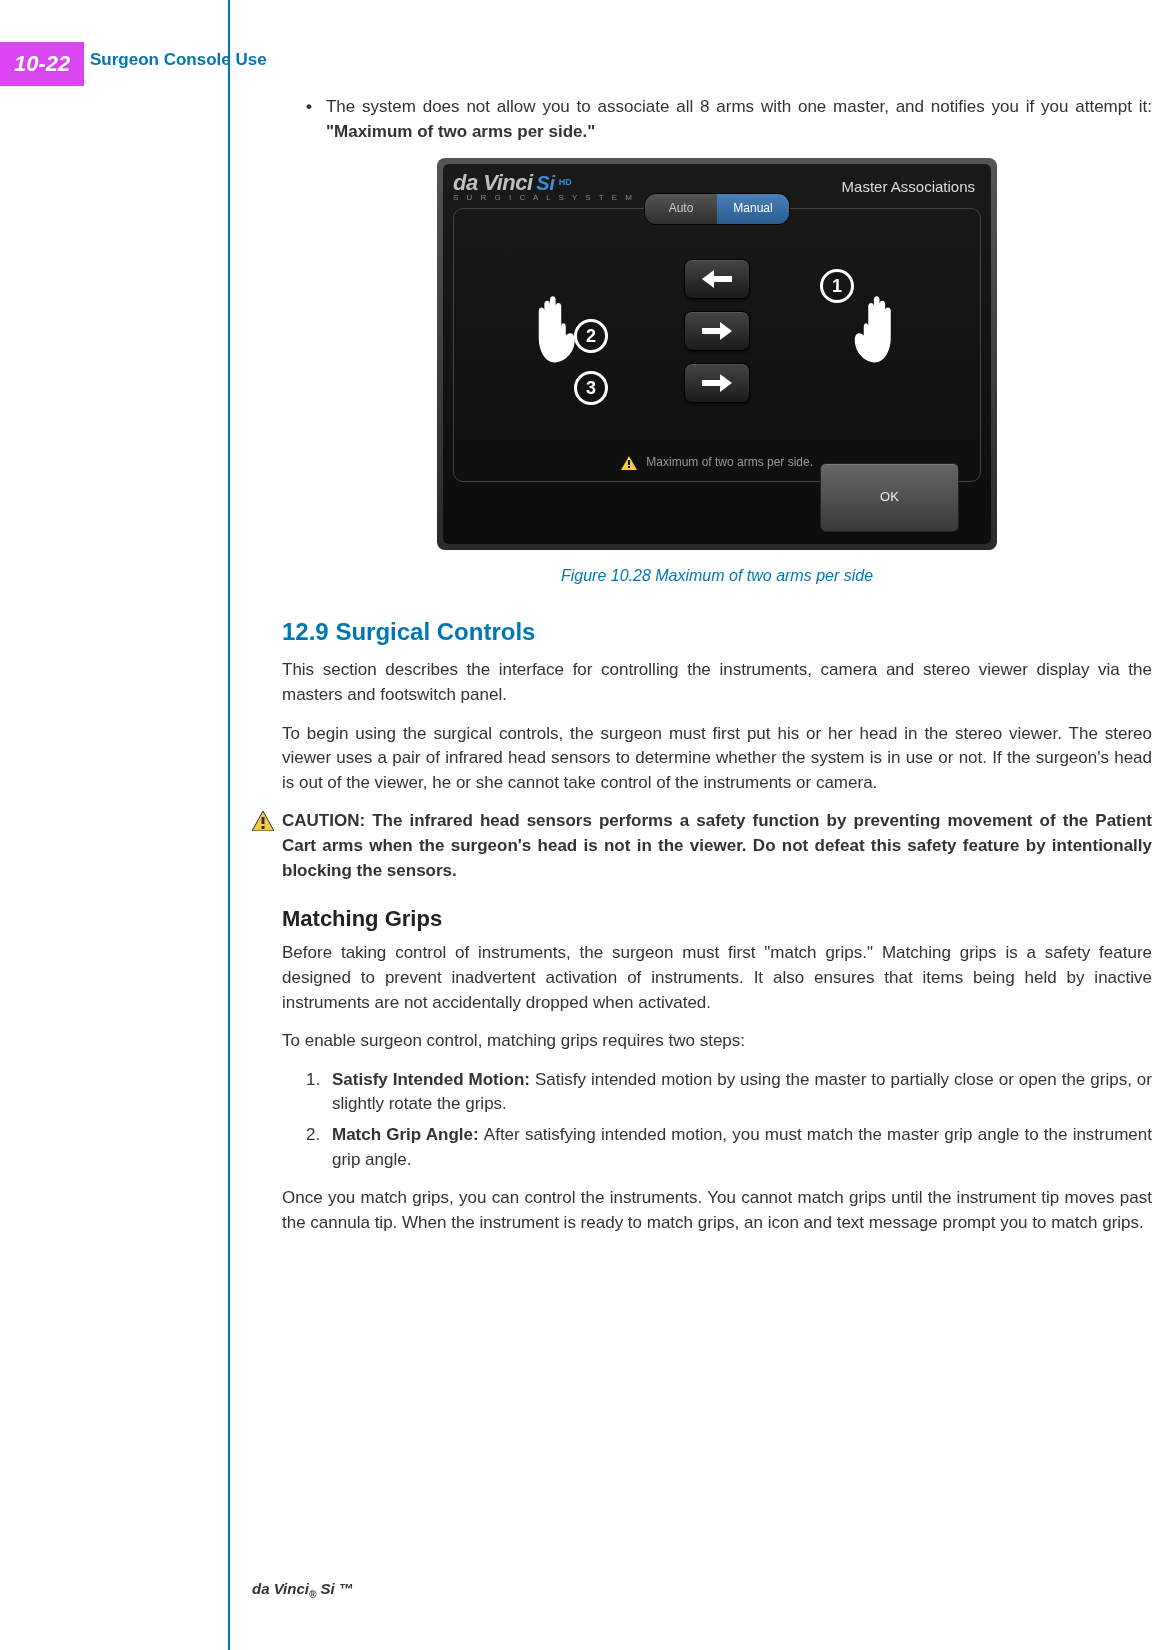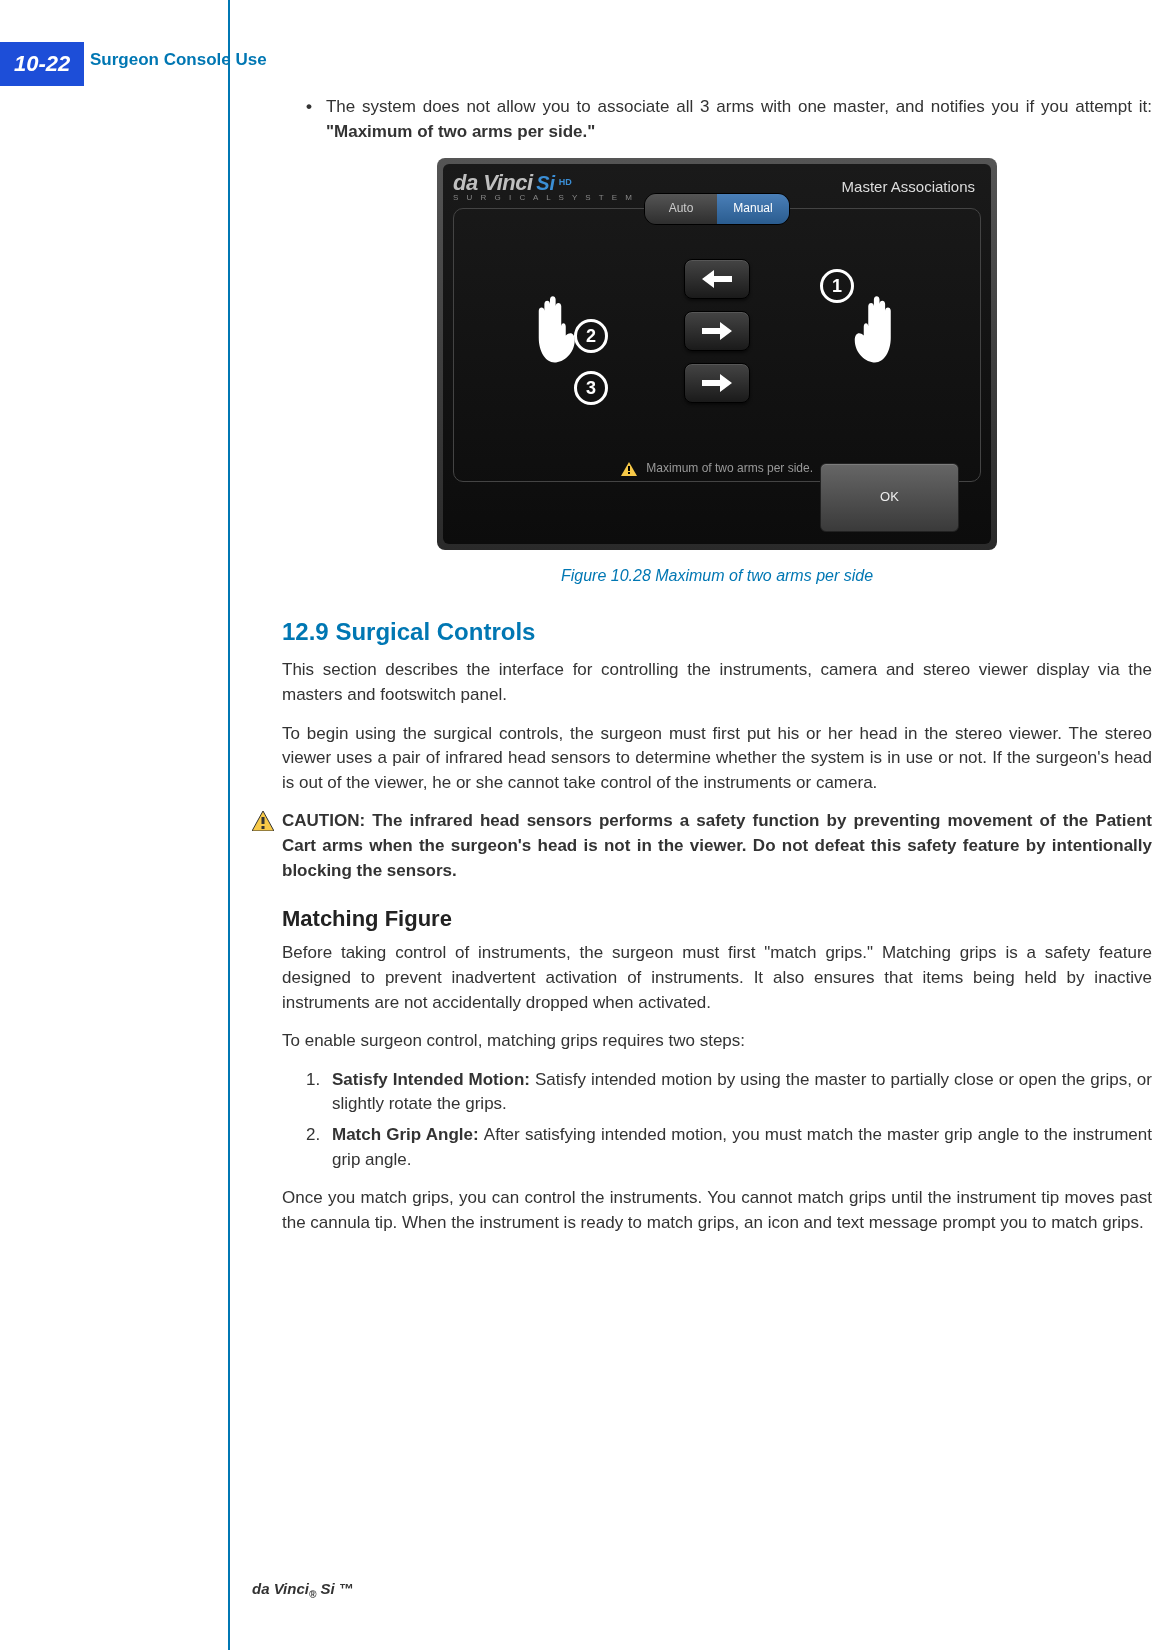--- a/index.html
+++ b/index.html
@@ -10,21 +10,21 @@
     width: 1163px;
     height: 1650px;
     position: relative;
     font-size: 17px;
     line-height: 1.45;
   }
   .page-num-tab {
     position: absolute;
     top: 42px;
     left: 0;
-    background: #1d4ed8;
+    background: #d946ef;
     color: #fff;
     font-weight: bold;
     font-style: italic;
     font-size: 22px;
     padding: 6px 14px;
   }
   .section-header {
     position: absolute;
     top: 48px;
     left: 90px;
@@ -186,21 +186,21 @@
     border-radius: 50%;
     color: #fff;
     font-weight: bold;
     display: flex;
     align-items: center;
     justify-content: center;
     font-size: 18px;
   }
   .warn-row {
     position: absolute;
-    bottom: 4px;
+    bottom: 10px;
     left: 0; right: 0;
     text-align: center;
     color: #999;
     font-size: 12px;
   }
   .warn-tri {
     display: inline-block;
     vertical-align: middle;
     margin-right: 6px;
   }
@@ -284,21 +284,21 @@
 
 <div class="page-num-tab">10-22</div>
 <div class="section-header">Surgeon Console Use</div>
 <div class="vert-line"></div>
 
 <div class="content">
 
   <div class="bullet-row">
     <span class="bullet-dot">•</span>
     <span class="bullet-text">
-      <span>The system does not allow you to associate all 3 arms with one master, and notifies you if you attempt it: </span><span class="bold">"Maximum of two arms per side."</span>
+      <span>The system does not allow you to associate all 8 arms with one master, and notifies you if you attempt it: </span><span class="bold">"Maximum of two arms per side."</span>
     </span>
   </div>
 
   <div class="screenshot">
     <div class="screenshot-inner">
       <div class="logo-row">
         <div class="logo-block">
           <div>
             <span class="logo-main">da Vinci</span>
             <span class="logo-si">Si</span>
@@ -376,21 +376,21 @@
     <svg class="caution-tri" width="22" height="20" viewBox="0 0 22 20">
       <path d="M11 0 L22 20 L0 20 Z" fill="#f7c948" stroke="#333" stroke-width="1"></path>
       <rect x="9.5" y="6" width="3" height="7" fill="#333"></rect>
       <rect x="9.5" y="15" width="3" height="3" fill="#333"></rect>
     </svg>
     <div class="caution-text">
       <span class="caution-label">CAUTION:</span><span> The infrared head sensors performs a safety function by preventing movement of the Patient Cart arms when the surgeon's head is not in the viewer. Do not defeat this safety feature by intentionally blocking the sensors.</span>
     </div>
   </div>
 
-  <h3 class="h3-black">Matching Figure</h3>
+  <h3 class="h3-black">Matching Grips</h3>
   <p class="para">Before taking control of instruments, the surgeon must first "match grips." Matching grips is a safety feature designed to prevent inadvertent activation of instruments. It also ensures that items being held by inactive instruments are not accidentally dropped when activated.</p>
   <p class="para">To enable surgeon control, matching grips requires two steps:</p>
 
   <div class="ol">
     <div class="ol-item">
       <span class="ol-num">1.</span>
       <span class="ol-body">
         <span class="bold">Satisfy Intended Motion: </span><span>Satisfy intended motion by using the master to partially close or open the grips, or slightly rotate the grips.</span>
       </span>
     </div>

